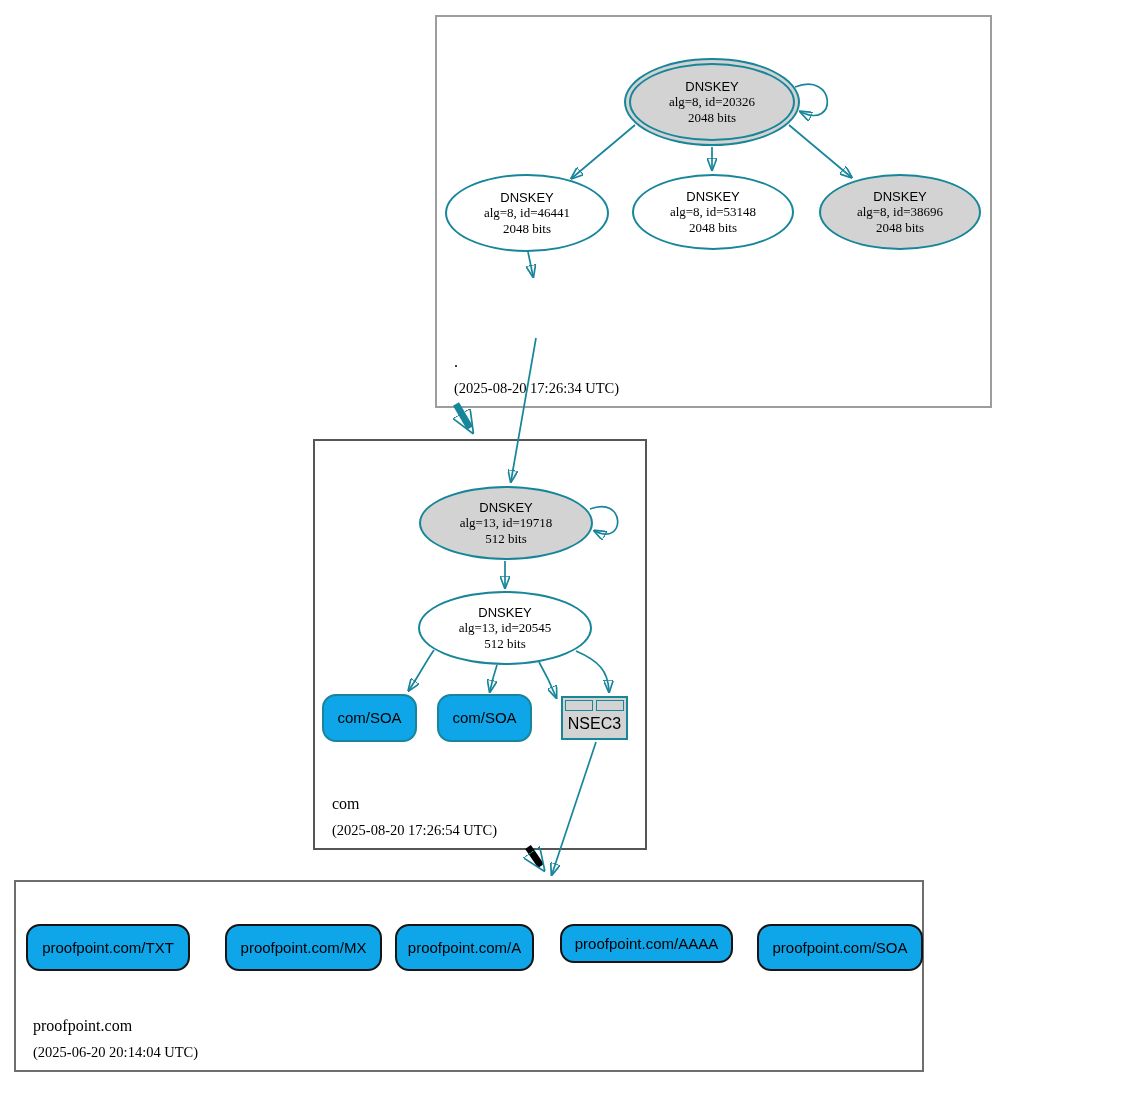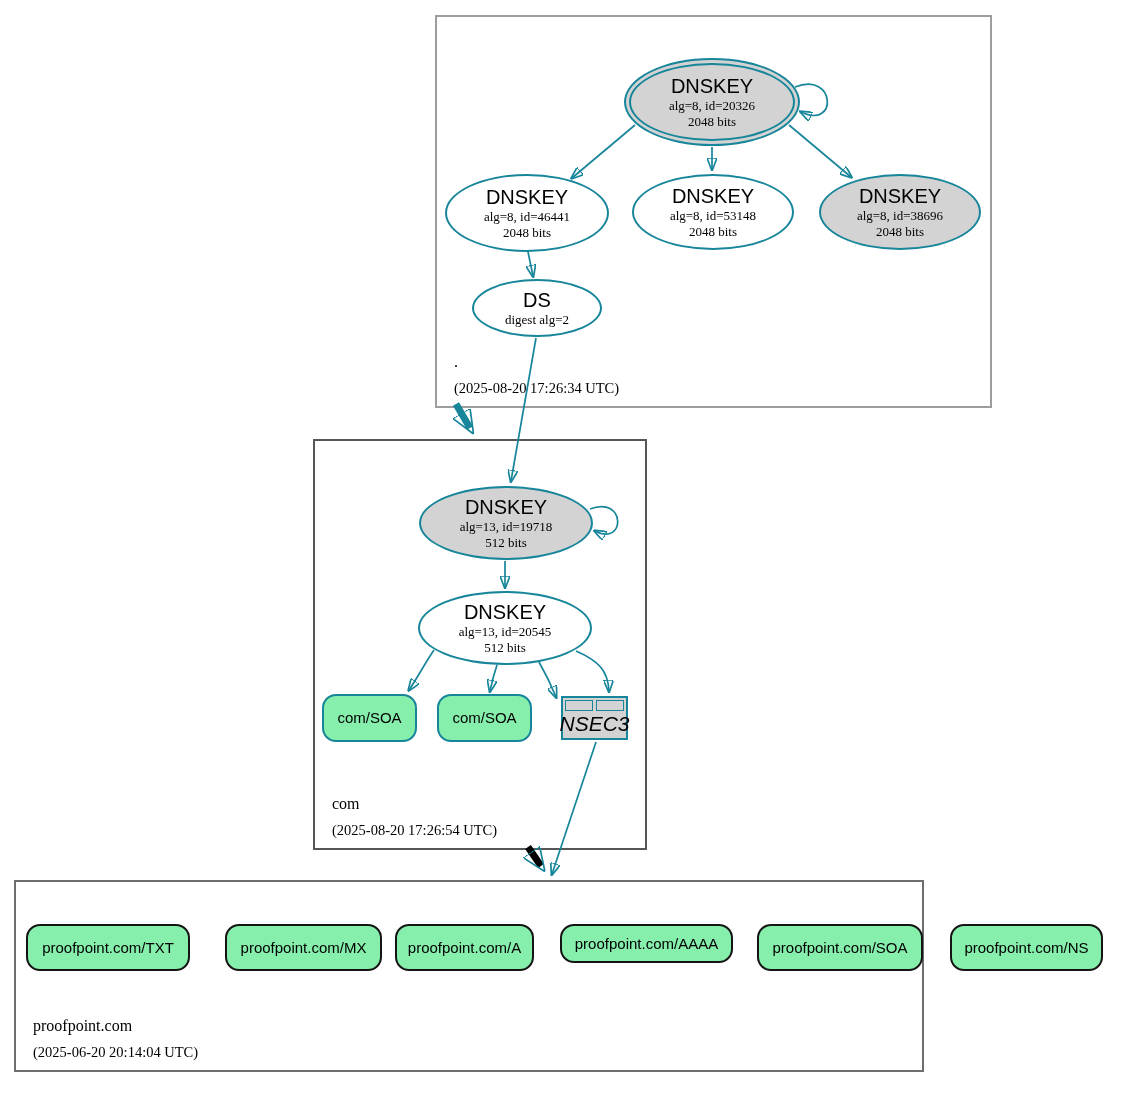--- a/index.html
+++ b/index.html
@@ -22,31 +22,31 @@
     align-items:center; justify-content:center; text-align:center; line-height:1.2;
   }
   .ellipse { border:2.2px solid var(--teal); border-radius:50%; background:#fff; }
   .ellipse.gray { background:var(--gray); }
   .ellipse-outer { position:absolute; z-index:3; border:2.2px solid var(--teal); border-radius:50%; background:var(--gray); }
   .ellipse-inner {
     position:absolute; inset:3px; border:2.2px solid var(--teal); border-radius:50%;
     background:var(--gray); display:flex; flex-direction:column; align-items:center;
     justify-content:center; text-align:center; line-height:1.2;
   }
-  .t { font-size:20px; }
+  .t { font-size:13px; }
   .d { font-family:"Liberation Serif", serif; font-size:13px; }
-  .rrset { border:2.2px solid var(--teal); border-radius:14px; background:#86efac; font-size:15px; }
+  .rrset { border:2.2px solid var(--teal); border-radius:14px; background:#0ea5e9; font-size:15px; }
   .rrset.black { border:2.2px solid #141414; }
   .nsec3 {
     position:absolute; z-index:3; background:var(--gray); border:2.4px solid var(--teal);
     display:flex; flex-direction:column; padding:2px;
   }
   .nsec3-head { display:flex; gap:3px; height:11px; margin-bottom:1px; }
   .nsec3-cell { flex:1; border:1.6px solid var(--teal); background:var(--gray); }
-  .nsec3-label { flex:1; display:flex; align-items:center; justify-content:center; font-size:21px;font-style:italic; }
+  .nsec3-label { flex:1; display:flex; align-items:center; justify-content:center; font-size:16px; }
   .zone-meta { position:absolute; left:17px; bottom:9px; font-family:"Liberation Serif", serif; }
   .zone-name { font-size:16px; margin-bottom:9px; }
   .zone-ts { font-size:14.5px; }
 </style>
 </head>
 <body>
 
 <div class="canvas">
 
   <div class="zone-box root" style="left:435px;top:15px;width:557px;height:393px">
@@ -116,24 +116,20 @@
     <span class="d">alg=8, id=53148</span>
     <span class="d">2048 bits</span>
   </div>
 
   <div class="node ellipse gray" style="left:819px;top:174px;width:162px;height:76px">
     <span class="t">DNSKEY</span>
     <span class="d">alg=8, id=38696</span>
     <span class="d">2048 bits</span>
   </div>
 
-  <div class="node ellipse" style="left:472px;top:279px;width:130px;height:58px">
-    <span class="t">DS</span>
-    <span class="d">digest alg=2</span>
-  </div>
 
   <div class="node ellipse gray" style="left:419px;top:486px;width:174px;height:74px">
     <span class="t">DNSKEY</span>
     <span class="d">alg=13, id=19718</span>
     <span class="d">512 bits</span>
   </div>
 
   <div class="node ellipse" style="left:418px;top:591px;width:174px;height:74px">
     <span class="t">DNSKEY</span>
     <span class="d">alg=13, id=20545</span>
@@ -164,17 +160,14 @@
   </div>
   <div class="node rrset black" style="left:395px;top:924px;width:139px;height:47px">
     <span>proofpoint.com/A</span>
   </div>
   <div class="node rrset black" style="left:560px;top:924px;width:173px;height:39px">
     <span>proofpoint.com/AAAA</span>
   </div>
   <div class="node rrset black" style="left:757px;top:924px;width:166px;height:47px">
     <span>proofpoint.com/SOA</span>
   </div>
-  <div class="node rrset black" style="left:950px;top:924px;width:153px;height:47px">
-    <span>proofpoint.com/NS</span>
-  </div>
 
 </div>
 
 </body></html>

